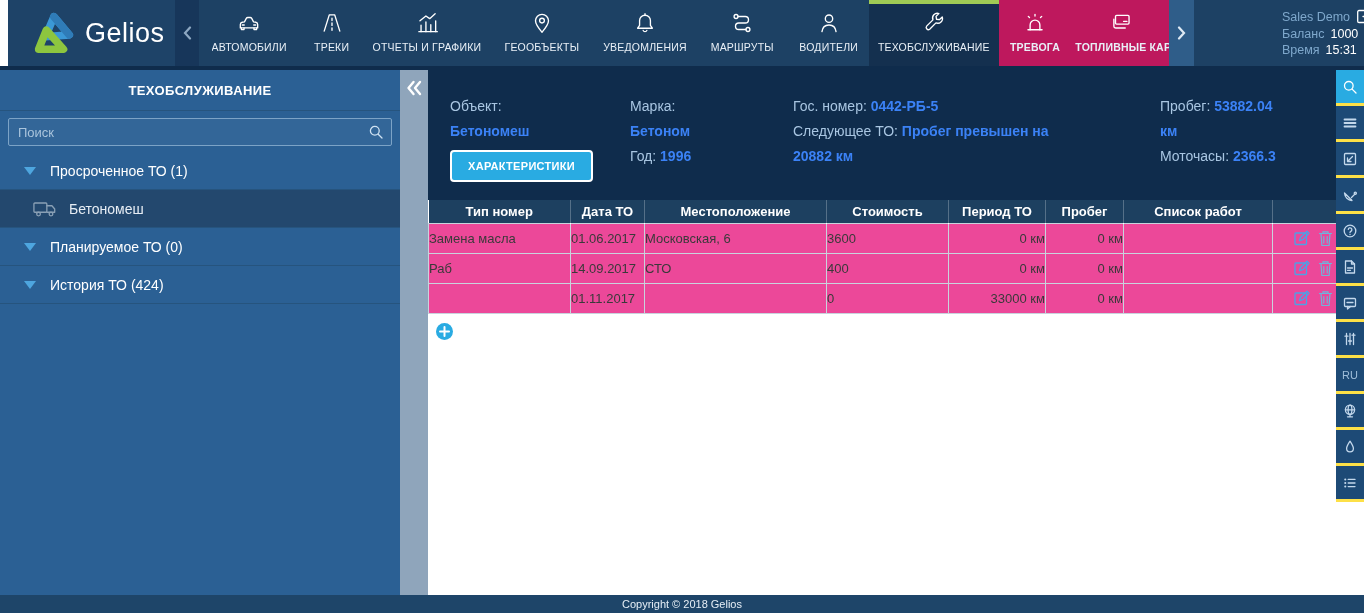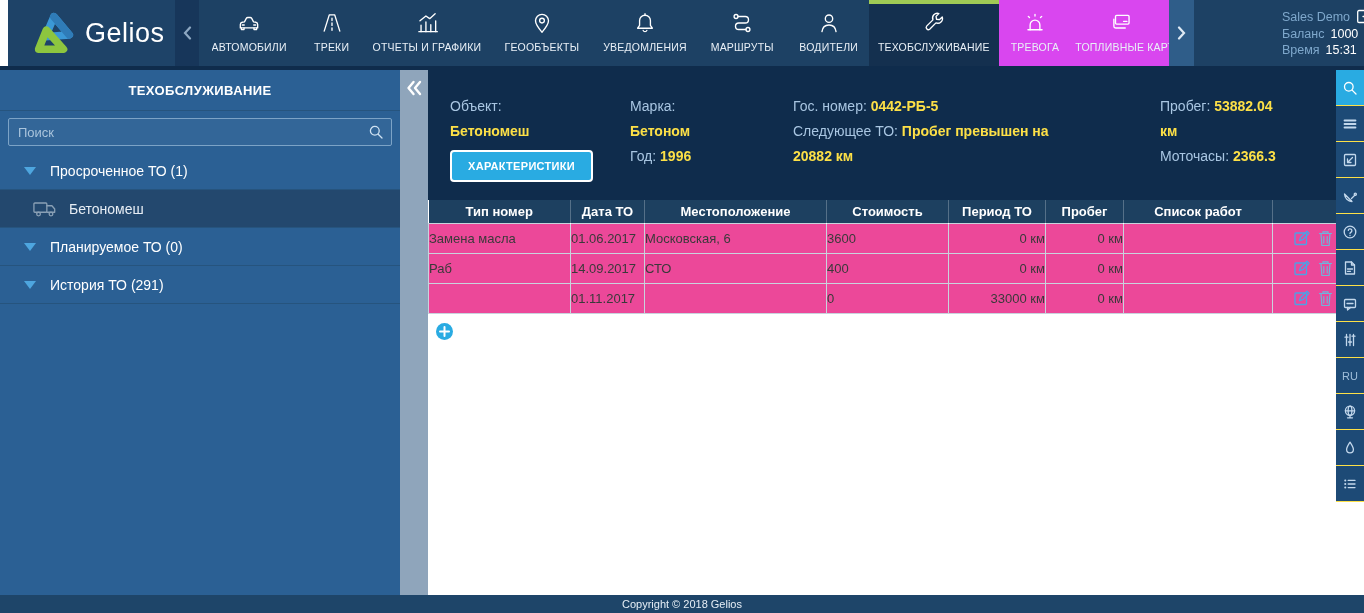--- a/index.html
+++ b/index.html
@@ -17,21 +17,21 @@
               align-items:center; padding-left:24px; gap:11px; }
   .logo-text { color:#fff; font-size:27px; font-weight:500; letter-spacing:.5px; }
   .nav-scroll { width:24px; display:flex; align-items:center; justify-content:center; cursor:pointer; }
   .nav-scroll.left  { background:#17365a; color:#8ea8c2; }
   .nav-scroll.right { background:#2f5d89; color:#dfeaf4; width:25px; }
   .nav-item { height:66px; display:flex; flex-direction:column; align-items:center;
               justify-content:flex-start; padding-top:10px; gap:5px; color:#e9f0f7; cursor:pointer; }
   .nav-item .nav-label { font-size:10.5px; letter-spacing:.2px; white-space:nowrap;
               max-width:100%; overflow:hidden; }
   .nav-item.active { background:#14304f; box-shadow:inset 0 4px 0 #9fca55; }
-  .nav-item.alt { background:#d946ef; }
+  .nav-item.alt { background:#be185d;font-weight:bold; }
   .nav-item svg { stroke:#fff; fill:none; stroke-width:1.25; stroke-linecap:round; stroke-linejoin:round; }
   .user-box { flex:1; background:#1d4164; display:flex; flex-direction:column;
               justify-content:center; padding-left:88px; gap:2.5px; font-size:12.5px; color:#7fa8cc; }
   .user-box .row { display:flex; align-items:center; gap:6px; white-space:nowrap; }
   .user-box b { color:#fff; font-weight:400; }
 
   
   .under-strip { position:absolute; top:66px; left:0; width:1364px; height:4px; background:#0f2c4c; }
 
   
@@ -57,21 +57,21 @@
 
   
   .gutter { position:absolute; top:70px; left:400px; width:28px; height:525px; background:#8fa5bb; }
   .collapse-btn { margin:7px auto 0; width:22px; height:22px; display:flex; align-items:center;
               justify-content:center; cursor:pointer; }
 
   
   .main { position:absolute; top:66px; left:428px; width:936px; height:529px; background:#fff; }
   .info-panel { height:134px; background:#0f2c4c; display:flex; padding:28px 0 0 22px; }
   .info-panel p { font-size:14px; line-height:25px; color:#a9c6e2; }
-  .info-panel b { color:#fde047; font-weight:700; }
+  .info-panel b { color:#3b82f6; font-weight:700; }
   .col1 { width:180px; } .col2 { width:163px; } .col3 { width:367px; } .col4 { width:150px; }
   .col3 p { max-width:295px; } .col4 p { max-width:132px; }
   .char-btn { margin-top:6px; background:#29abe2; border:2px solid #fff; border-radius:4px;
               color:#fff; font-size:11px; font-weight:700; letter-spacing:.3px;
               padding:8px 16px; cursor:pointer;
               font-family:"Liberation Sans","DejaVu Sans",sans-serif; }
 
   table.to-table { border-collapse:collapse; width:936px; table-layout:fixed; }
   .to-table th { background:#1d4060; color:#fff; font-size:13px; font-weight:700; height:23px;
               border-right:1px solid rgba(255,255,255,.25); padding:2px 6px; }
@@ -80,21 +80,21 @@
   .to-table td.center { text-align:right; }
   .to-table td.acts { border-right:none; }
   .acts-inner { display:flex; align-items:center; gap:7px; padding-left:20px; }
   .icon-btn { cursor:pointer; }
   .add-btn { margin:9px 0 0 8px; width:17px; height:17px; border-radius:50%; background:#29abe2;
               display:flex; align-items:center; justify-content:center; cursor:pointer; border:none; }
 
   
   .rtoolbar { position:absolute; top:70px; right:0; width:28px; background:#1d4a76; }
   .rt-btn { height:36px; display:flex; align-items:center; justify-content:center;
-            border-bottom:1px solid #fde047; color:#c3d8ec; cursor:pointer; }
+            border-bottom:3px solid #fde047; color:#c3d8ec; cursor:pointer; }
   .rt-btn.active { background:#29abe2; color:#fff; }
   .rt-btn svg { stroke:currentColor; fill:none; stroke-width:1.3; stroke-linecap:round; stroke-linejoin:round; }
   .rt-lang { font-size:11px; color:#9fbeda; }
 
   
   .footer { position:absolute; left:0; bottom:0; width:1364px; height:18px; background:#1e4569;
             color:#e6eef6; font-size:11px; text-align:center; line-height:18px; }
 </style>
 </head>
 <body>
@@ -253,21 +253,21 @@
     <span class="tree-label">Бетономеш</span>
   </div>
 
   <div class="tree-row parent">
     <span class="caret"></span>
     <span class="tree-label">Планируемое ТО (0)</span>
   </div>
 
   <div class="tree-row parent">
     <span class="caret"></span>
-    <span class="tree-label">История ТО (291)</span>
+    <span class="tree-label">История ТО (424)</span>
   </div>
 </aside>
 
 <div class="gutter">
   <div class="collapse-btn">
     <svg width="18" height="16" viewBox="0 0 18 16">
       <path d="M8.5 2 L3.5 8 L8.5 14 M15 2 L10 8 L15 14" fill="none" stroke="#fff" stroke-width="2.4" stroke-linecap="round" stroke-linejoin="round"></path>
     </svg>
   </div>
 </div>

